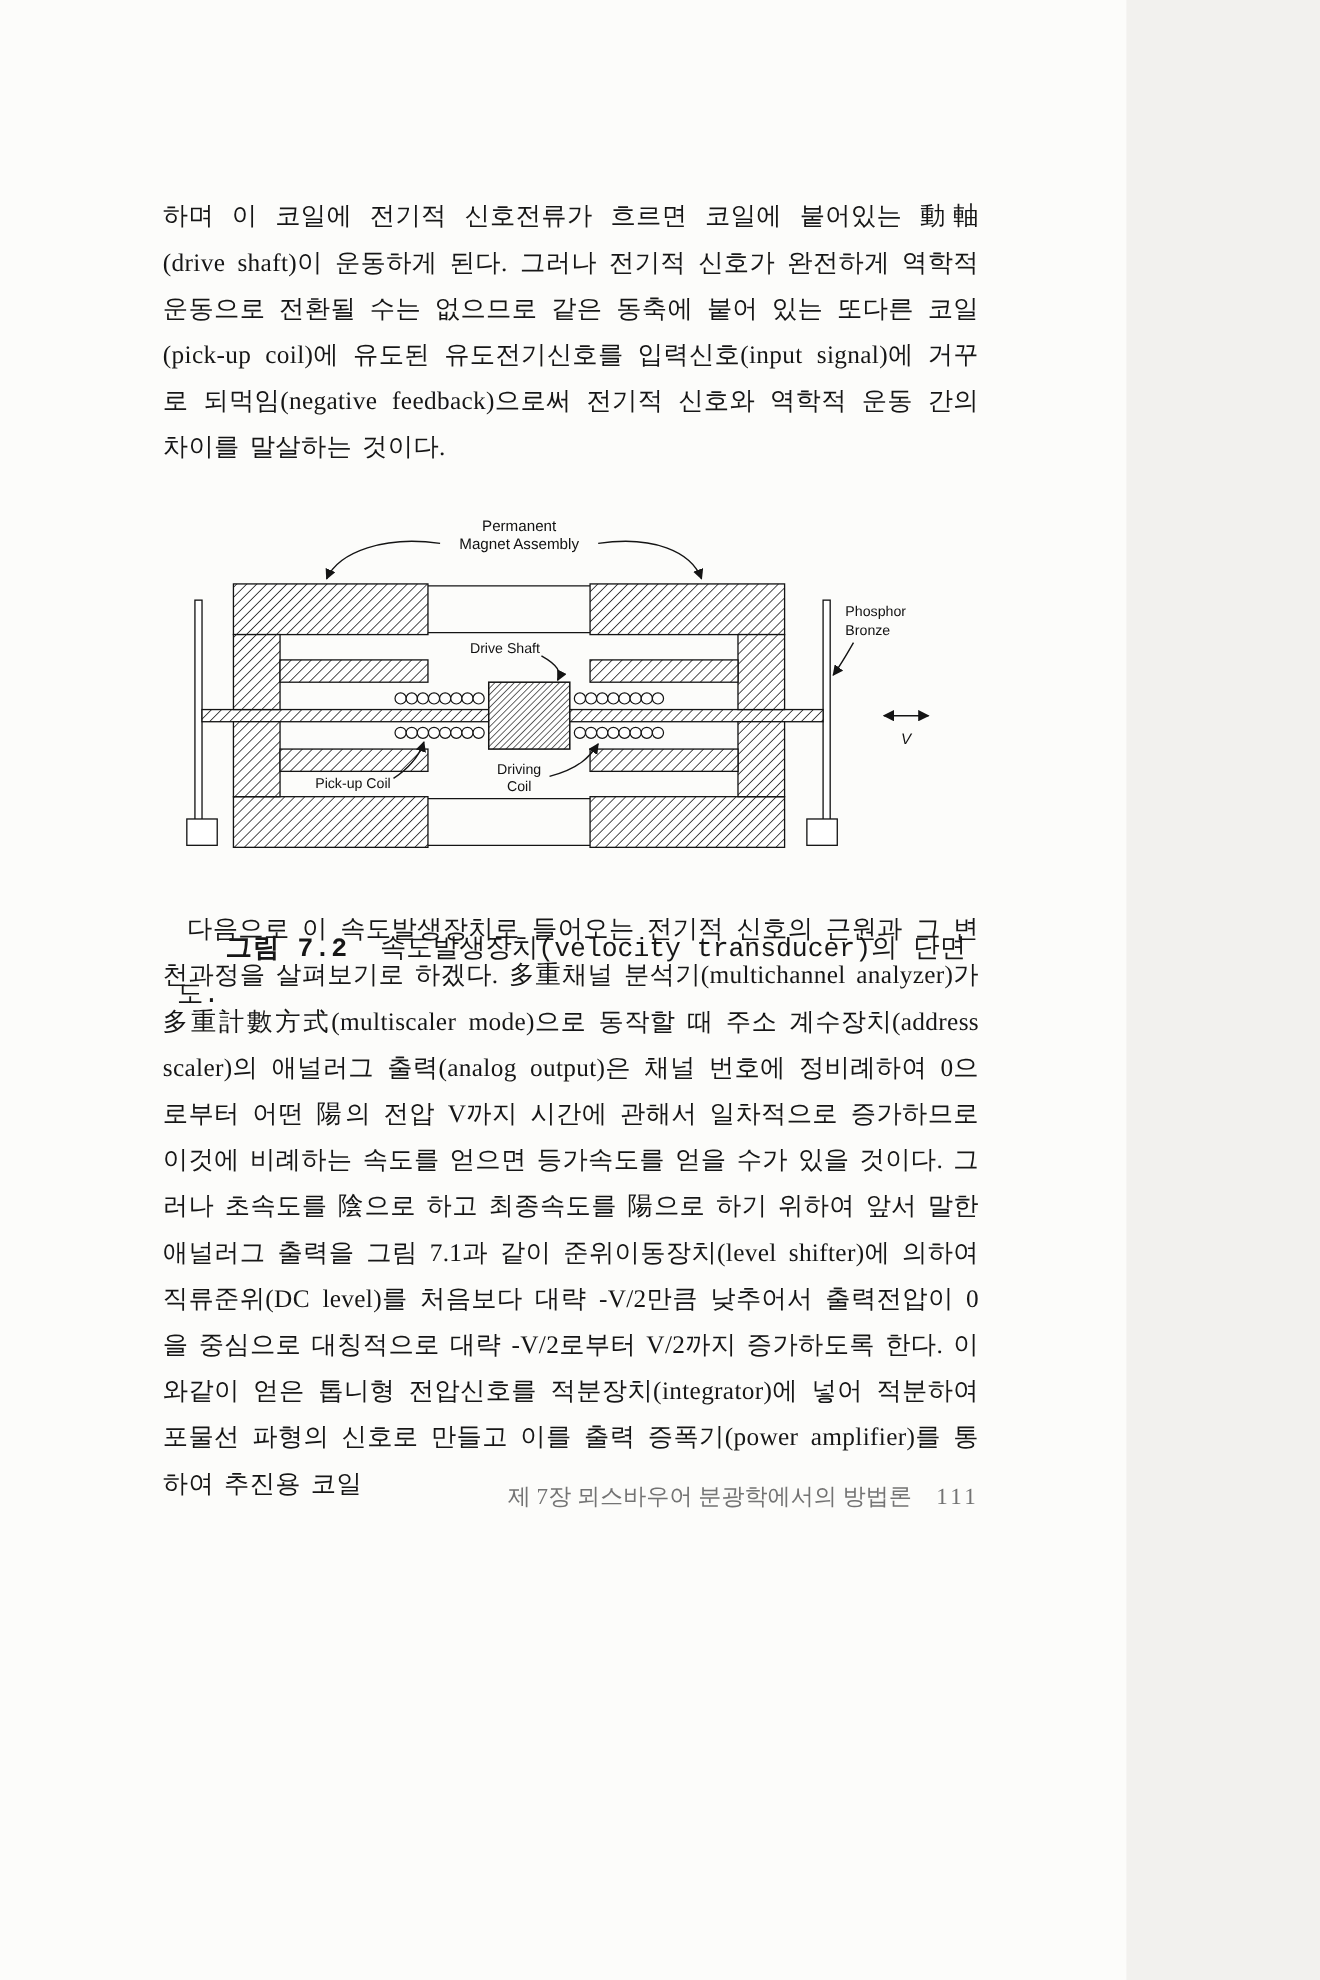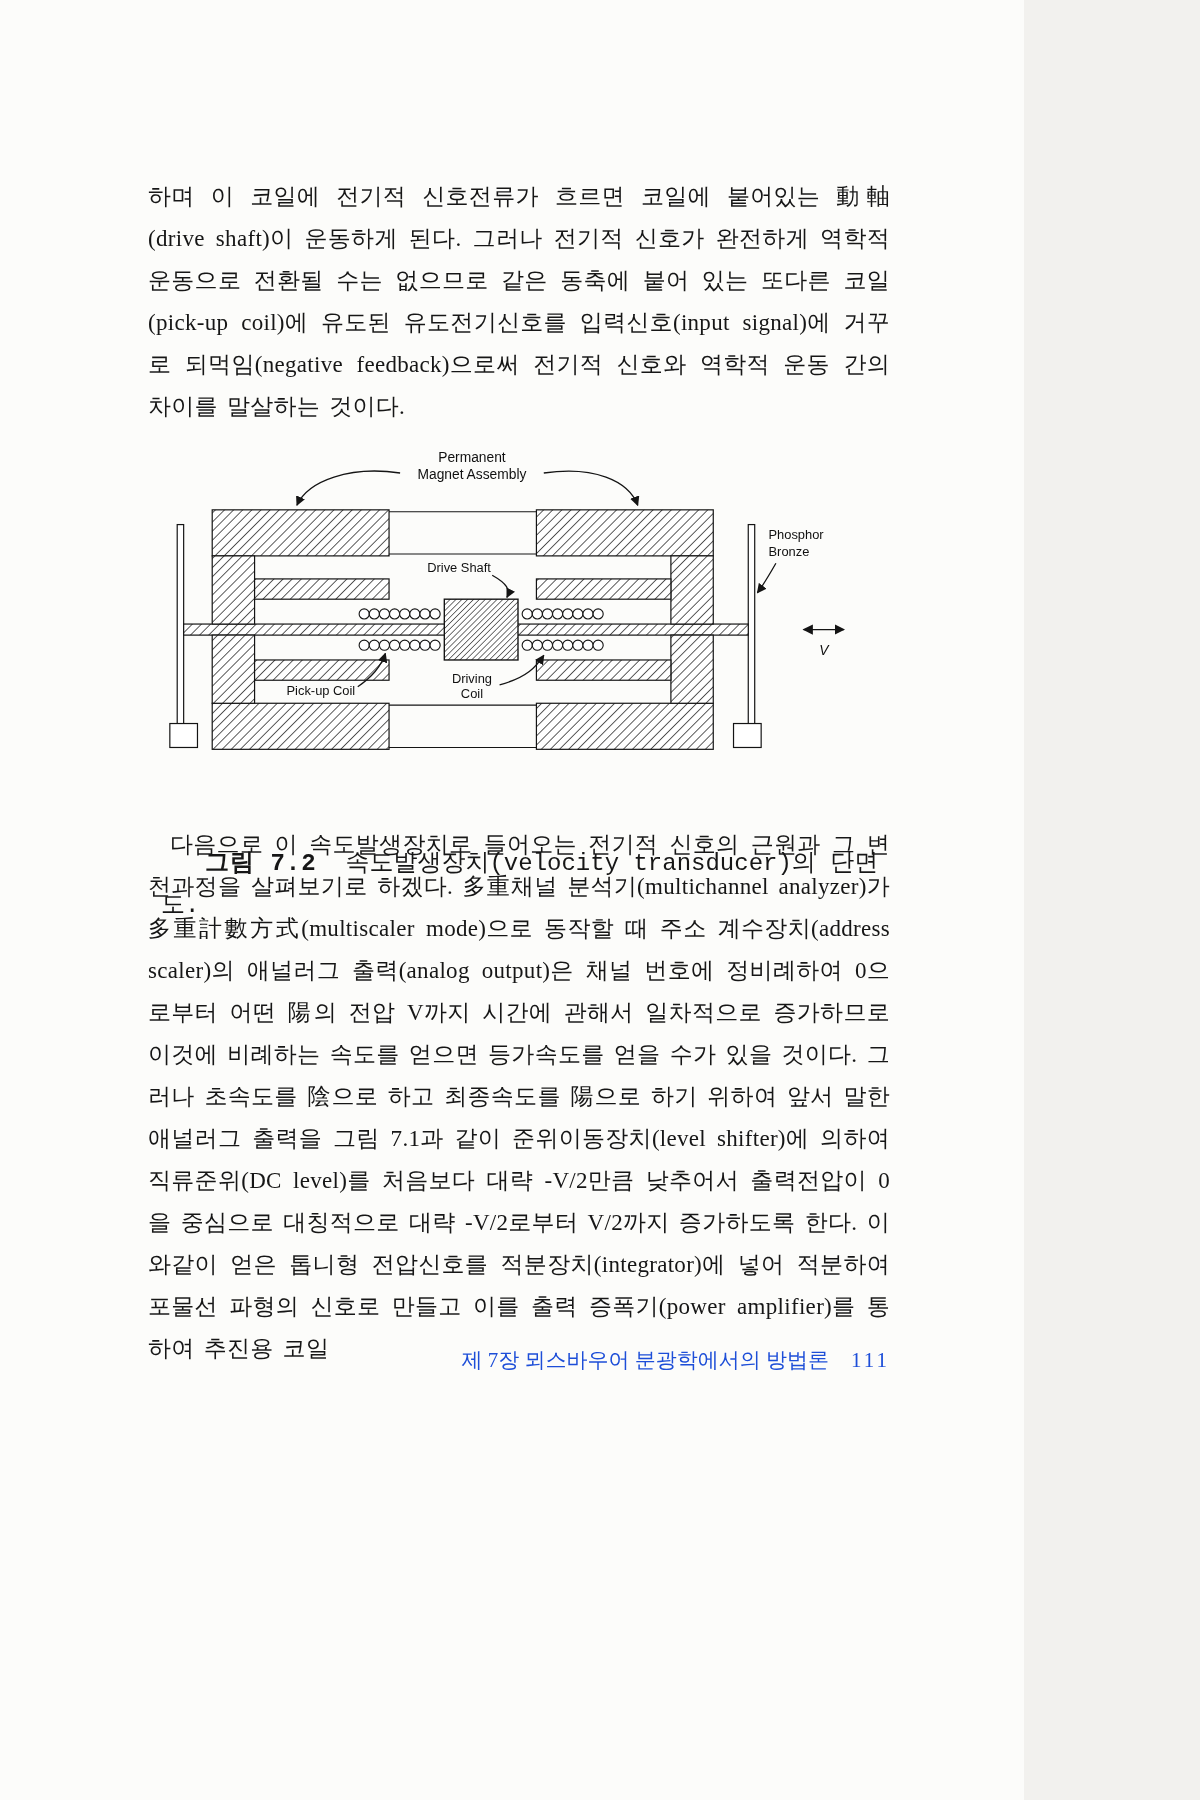--- a/index.html
+++ b/index.html
@@ -1,24 +1,24 @@
 <!DOCTYPE html>
 <html><head>
 <meta charset="utf-8">
 <style>
   html,body{margin:0;padding:0;}
   body{width:1200px;height:1800px;background:#f2f1ee;}
   .page{position:relative;width:1012px;height:1800px;background:#fcfcfa;font-family:"Liberation Serif","DejaVu Serif",serif;color:#161616;overflow:hidden;padding-left:12px;}
   .body-text{font-size:23px;line-height:42px;text-align:justify;letter-spacing:0.3px;word-spacing:3px;margin:0;}
   #para1{position:absolute;top:176px;left:148px;width:742px;}
-  #diagram{position:absolute;top:447px;left:168px;width:700px;}
+  #diagram{position:absolute;top:468px;left:168px;width:700px;}
   #caption{position:absolute;top:830px;left:148px;width:742px;font-size:24px;line-height:42px;margin:13px;text-indent:44px;font-family:Liberation Mono, monospace;}
   #caption b{letter-spacing:1px;}
   #para2{position:absolute;top:824px;left:148px;width:742px;text-indent:22px;}
-  #footer{position:absolute;top:1346px;left:148px;width:742px;text-align:right;font-size:21px;color:#1d4ed8;}
+  #footer{position:absolute;top:1346px;left:148px;width:742px;text-align:right;font-size:21px;color:#737373;}
   #footer .pagenum{margin-left:22px;letter-spacing:3px;}
   svg text{font-family:"Liberation Sans","DejaVu Sans",sans-serif;fill:#111;}
   svg .lbl{font-size:14px;}
   svg .lbl-big{font-size:15px;}
 </style>
 </head>
 <body>
 
 <div class="page">
 

